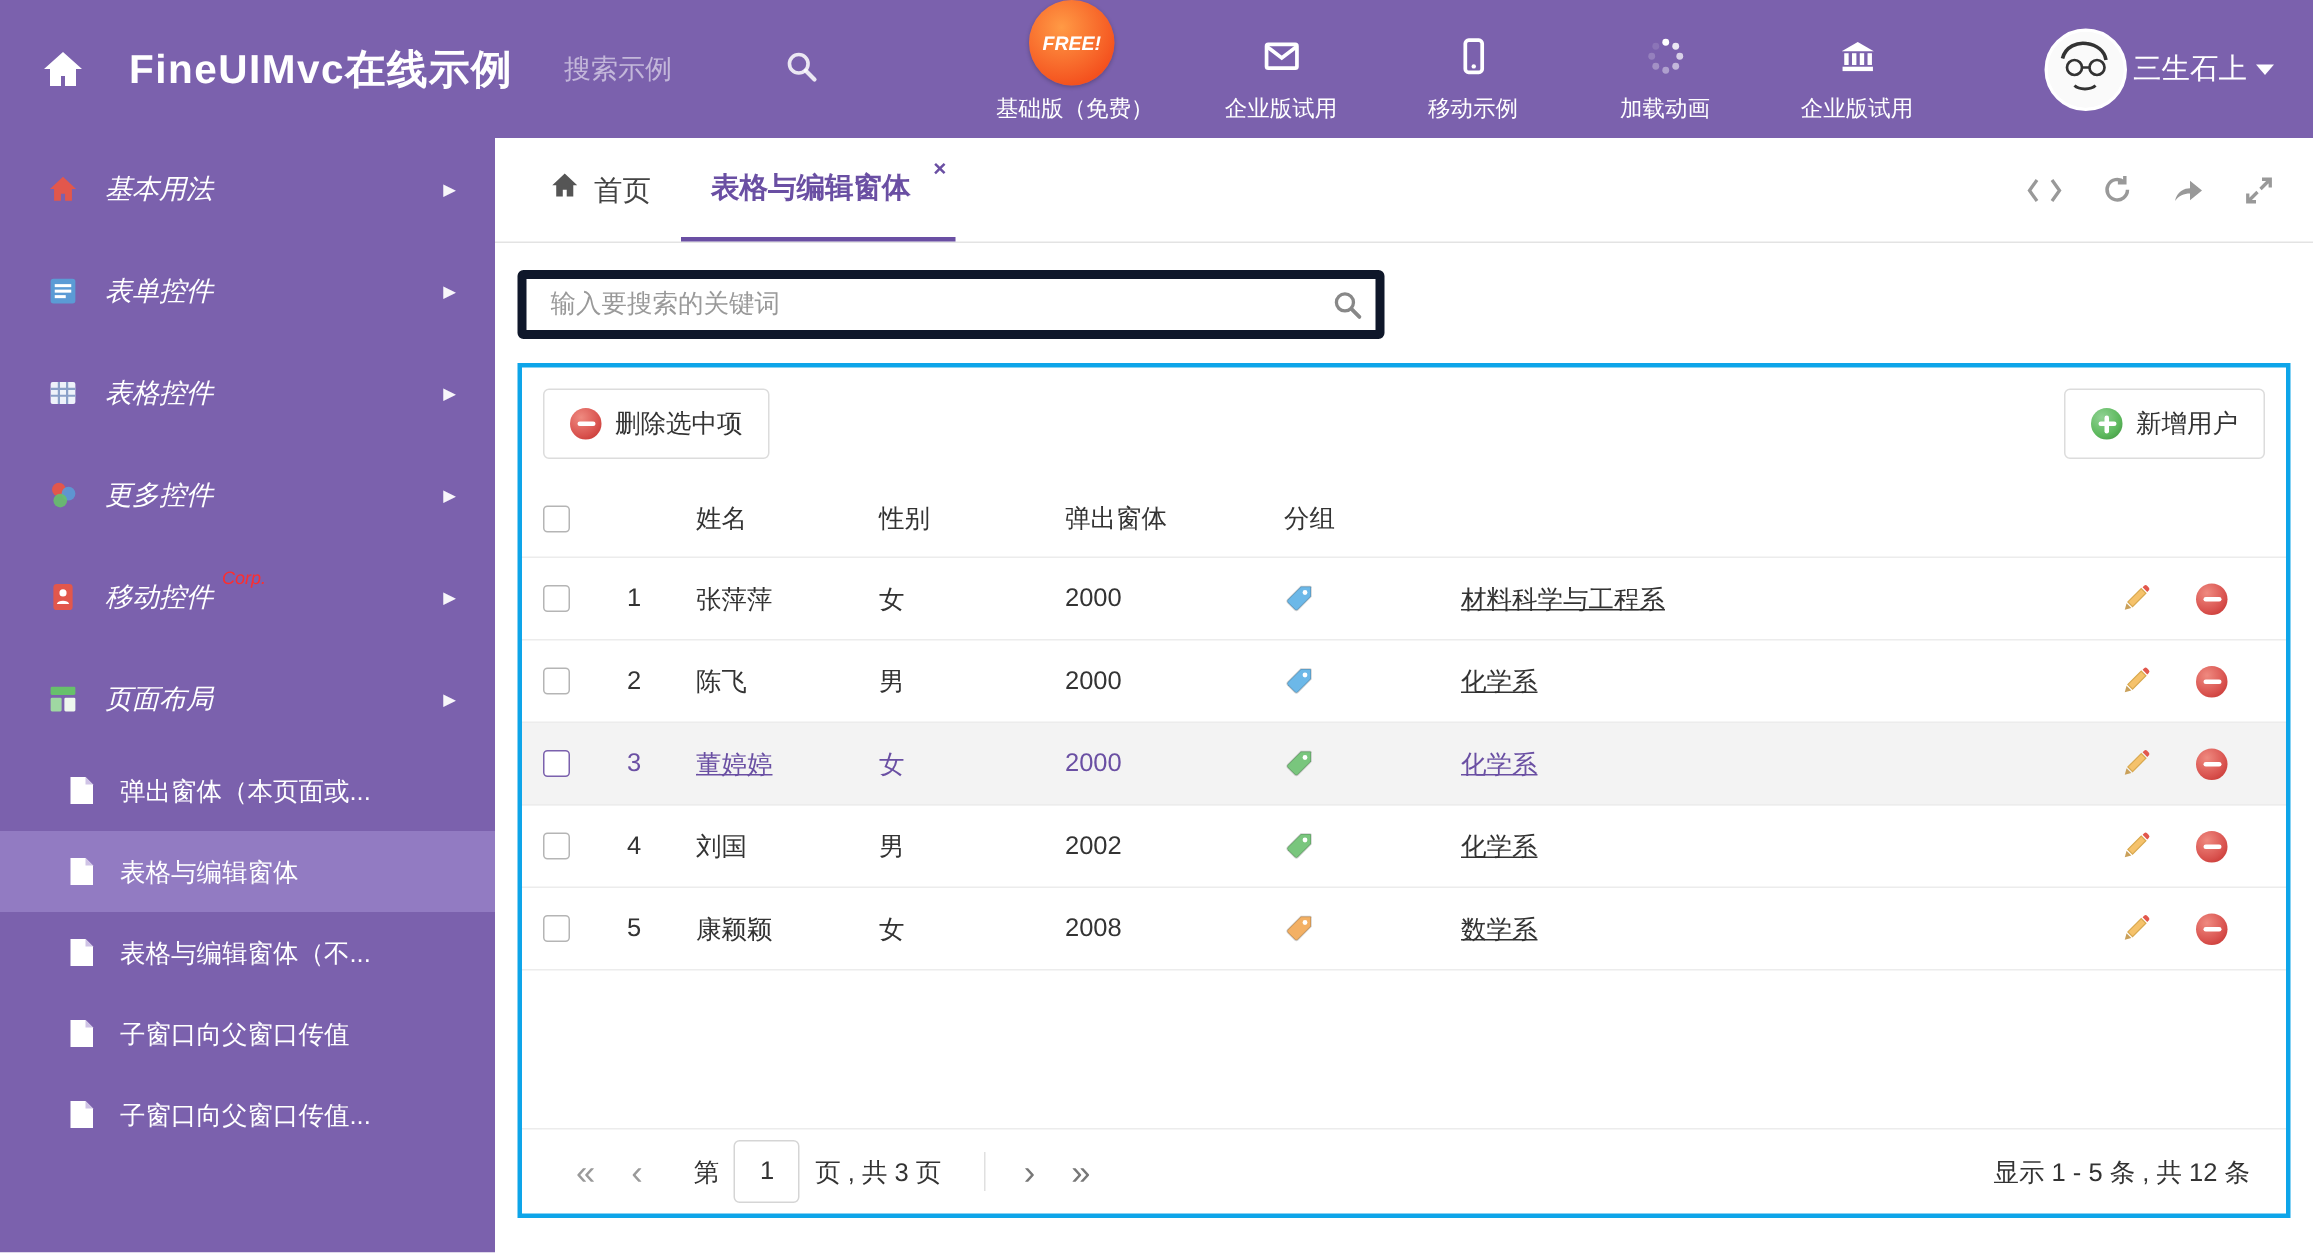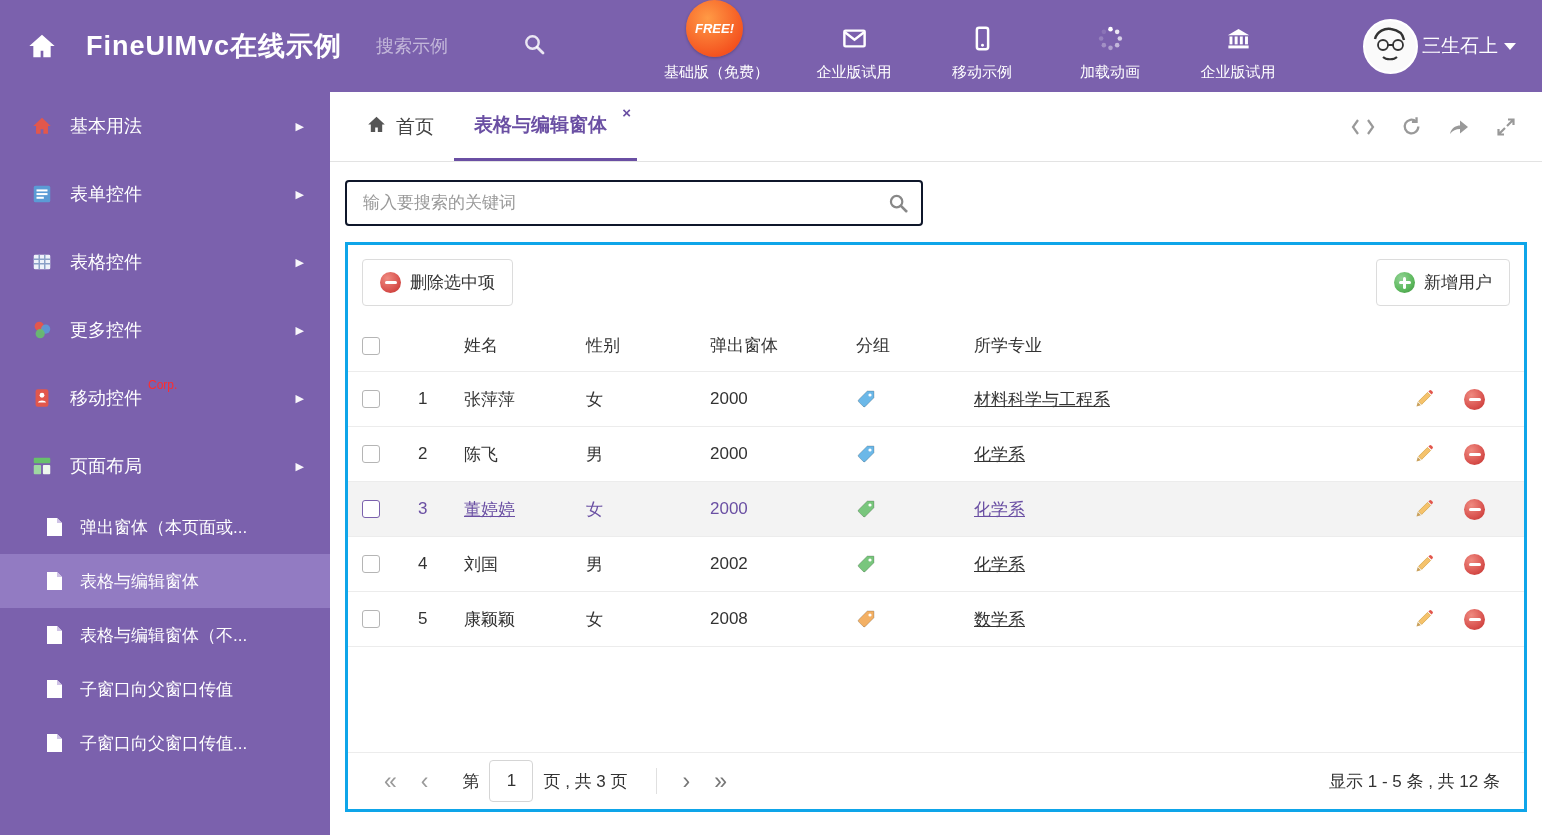--- a/index.html
+++ b/index.html
@@ -21,42 +21,42 @@
   .hdr-nav-item { display:flex; flex-direction:column; align-items:center; gap:7px; cursor:pointer; min-width:86px; }
   .hdr-nav-item .lbl { font-size:15px; white-space:nowrap; }
   .hdr-user { margin-left:auto; margin-right:26px; display:flex; align-items:center; gap:4px; cursor:pointer; }
   .avatar { width:55px; height:55px; border-radius:50%; background:#fff; border:2px solid #fff; overflow:hidden; }
   .hdr-user .uname { font-size:19px; }
   .caret-down-w { width:0; height:0; border-left:6px solid transparent; border-right:6px solid transparent; border-top:7px solid #fff; margin-left:2px; }
 
   
   .body { flex:1; display:flex; min-height:0; }
   aside { flex:0 0 330px; background:#7b61ad; color:#fff; overflow:hidden; }
-  .side-item { height:68px; display:flex; align-items:center; padding:0 26px 0 30px; cursor:pointer; font-size:18px; }
+  .side-item { height:68px; display:flex; align-items:center; padding:0 26px 0 30px; cursor:pointer; font-size:18px;font-style:italic; }
   .side-item .sicon { width:24px; display:flex; justify-content:center; margin-right:16px; }
   .side-item .chev { margin-left:auto; font-size:11px; color:#fff; opacity:.95; }
   .corp { color:#ff2d2d; font-size:12px; margin-left:6px; align-self:flex-start; margin-top:14px; }
   .side-sub { height:54px; display:flex; align-items:center; padding-left:46px; font-size:17px; cursor:pointer; white-space:nowrap; }
   .side-sub .ficon { width:20px; margin-right:14px; display:flex; }
   .side-sub.active { background:#927bc2; }
 
   main { flex:1; display:flex; flex-direction:column; min-width:0; background:#fff; }
 
   
   .tabbar { flex:0 0 70px; border-bottom:1px solid #e3e3e3; display:flex; align-items:stretch; padding:0 26px 0 16px; }
   .tab { display:flex; align-items:center; gap:9px; padding:0 20px; font-size:19px; color:#444; cursor:pointer; position:relative; }
   .tab.active { color:#6a4fa3; font-weight:bold; border-bottom:3px solid #6a4fa3; padding-right:30px; }
   .tab-close { position:absolute; top:12px; right:6px; font-size:15px; font-weight:bold; color:#6a4fa3; cursor:pointer; }
   .tab-actions { margin-left:auto; display:flex; align-items:center; gap:26px; }
   .tab-actions .act { cursor:pointer; display:flex; }
 
   
   .filterrow { flex:0 0 46px; margin:18px 15px 16px; display:flex; gap:14px; }
   .search-box { position:relative; width:578px; }
-  .search-box input { width:100%; height:46px; border:2px solid #0f172a; border-radius:4px; padding:0 44px 0 16px; font-size:17px; color:#333; outline:none; font-family:inherit; }
+  .search-box input { width:100%; height:46px; border:6px solid #0f172a; border-radius:4px; padding:0 44px 0 16px; font-size:17px; color:#333; outline:none; font-family:inherit; }
   .search-box input::placeholder { color:#999; }
   .search-box .mag { position:absolute; right:14px; top:12px; }
   .dropdown { flex:1; height:46px; border:1px solid #d8d8d8; border-radius:4px; display:flex; align-items:center; padding:0 16px; font-size:17px; color:#333; cursor:pointer; }
   .caret-down-g { margin-left:auto; width:0; height:0; border-left:7px solid transparent; border-right:7px solid transparent; border-top:8px solid #888; }
 
   
   .panel { flex:1; margin:0 15px 23px; border:3px solid #0ea5e9; display:flex; flex-direction:column; min-height:0; }
   .toolbar { padding:14px; display:flex; }
   .btn { display:inline-flex; align-items:center; gap:9px; height:47px; padding:0 17px; border:1px solid #dcdcdc; border-radius:4px; background:#fff; font-size:17px; color:#333; cursor:pointer; font-family:inherit; }
   .btn-add { margin-left:auto; }
@@ -375,21 +375,20 @@
 
         <div class="grid thead">
           <span class="cell">
               <input type="checkbox" style="">
             </span>
           <span class="cell"></span>
           <span class="cell">姓名</span>
           <span class="cell">性别</span>
           <span class="cell">弹出窗体</span>
           <span class="cell">分组</span>
-          <span class="cell">所学专业</span>
           <span class="cell"></span>
             <span class="cell"></span>
         </div>
 
         <div class="grid trow">
           <span class="cell">
               <input type="checkbox" style="">
             </span>
           <span class="cell">1</span>
           <span class="cell c-name">张萍萍</span>

